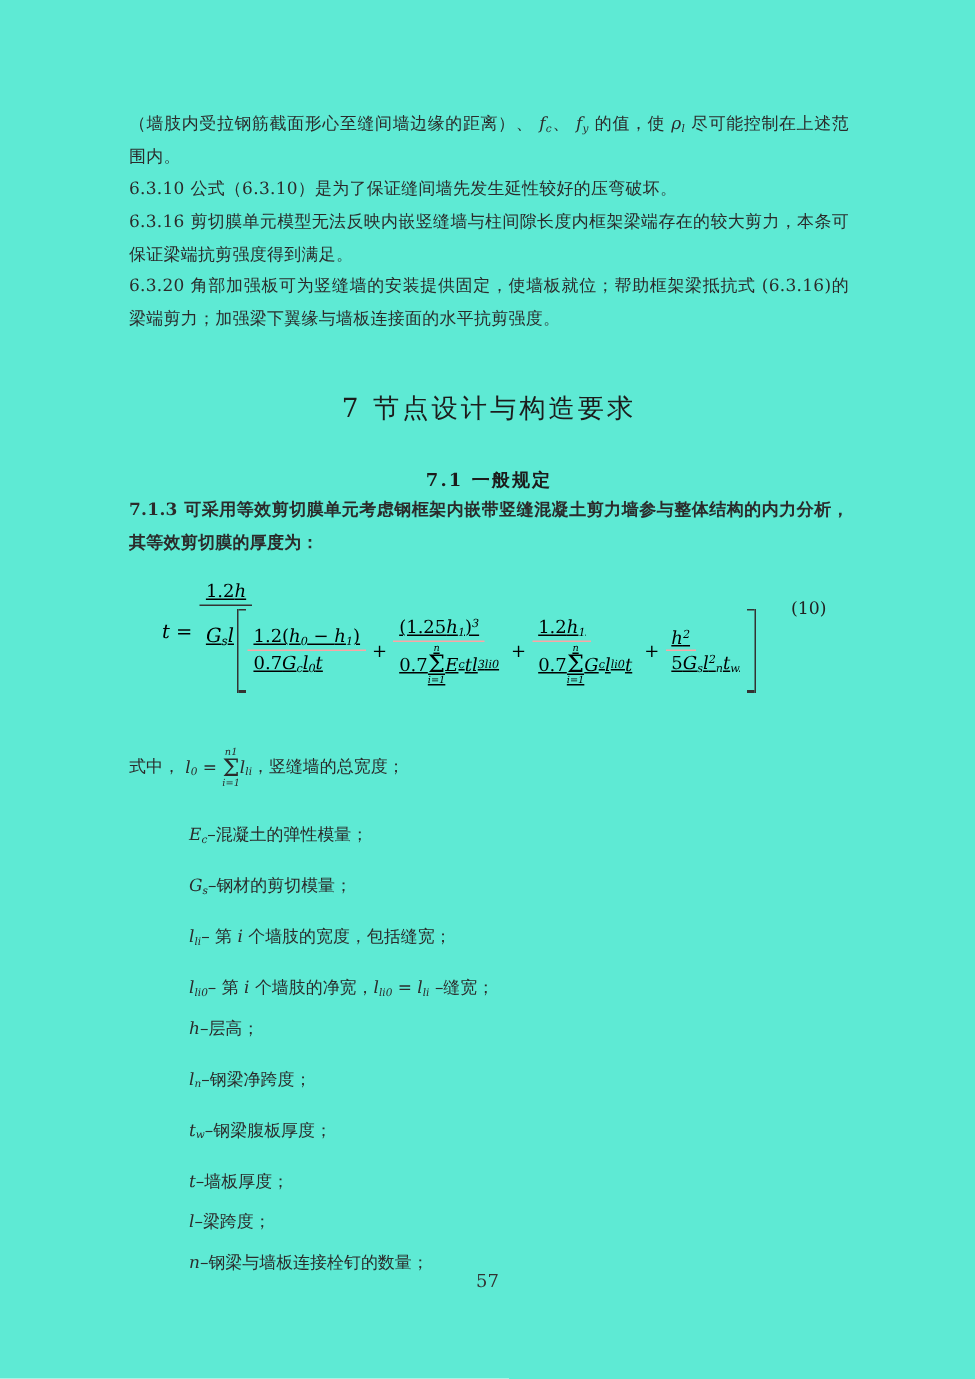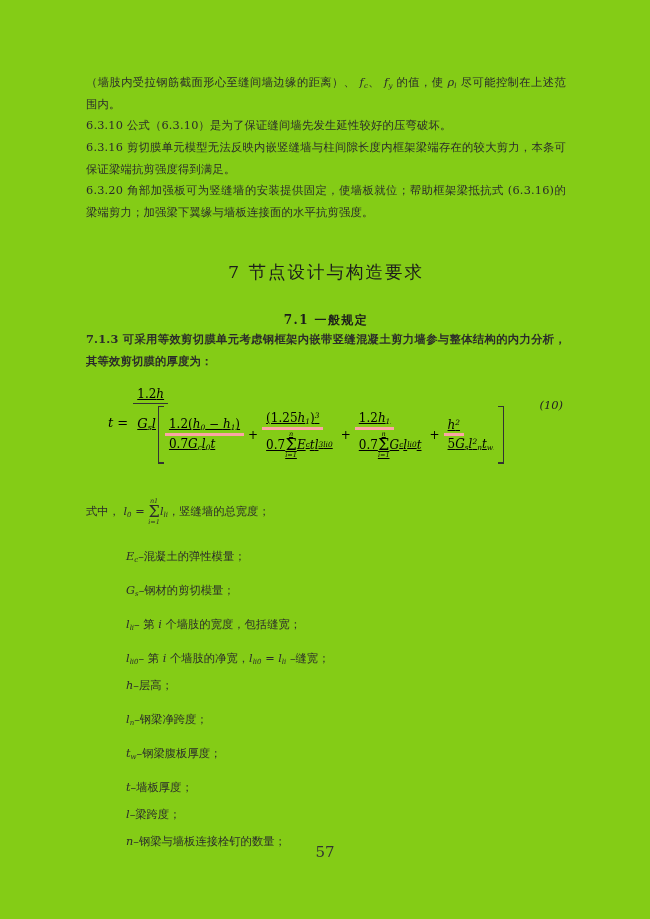--- a/index.html
+++ b/index.html
@@ -7,21 +7,21 @@
     padding: 0;
     background: #f2f2f0;
   }
   body {
     font-family: "DejaVu Serif", "Liberation Serif", serif;
   }
   .page {
     position: relative;
     width: 650px;
     height: 919px;
-    background: #84cc16;
+    background: #5eead4;
     margin: 0 auto;
     overflow: hidden;
     box-sizing: border-box;
   }
   .content {
     position: absolute;
     left: 86px;
     top: 72px;
     width: 480px;
   }
@@ -74,39 +74,38 @@
     font-size: 12px;
   }
   .lhs {
     font-style: italic;
     font-size: 13px;
     padding-right: 5px;
     padding-bottom: 6px;
   }
   .eqnum {
     position: absolute;
-    right: 3px;
+    right: 15px;
     top: 12px;
     font-size: 11.5px;
     color: #222;
-    font-style: italic;
   }
   .frac {
     display: inline-flex;
     flex-direction: column;
     align-items: flex-start;
     vertical-align: middle;
     text-decoration: underline;
   }
   .frac > .num, .frac > .den {
     padding: 1px 4px;
     text-align: center;
     white-space: nowrap;
   }
-  .frac > .num { border-bottom: 3px solid #fca5a5; }
+  .frac > .num { border-bottom: 1px solid #fca5a5; }
   .bigfrac > .num { border-bottom: 1.1px solid #333; padding-bottom: 2px; }
   .bigfrac > .den { padding-top: 2px; }
 
   .bracket {
     display: inline-flex;
     align-items: center;
     padding: 4px 6px;
     border-left: 1.2px solid #333;
     border-right: 1.2px solid #333;
     position: relative;
@@ -183,21 +182,21 @@
     align-items: center;
     vertical-align: middle;
     justify-content: center;
   }
   .page-number {
     position: absolute;
     left: 0;
     right: 0;
     bottom: 58px;
     text-align: center;
-    font-size: 15px;
+    font-size: 12px;
     color: #333;
     font-family: "DejaVu Serif", "Liberation Serif", serif;
   }
 </style>
 </head>
 <body>
 
 <div class="page">
   <div class="content">
 

